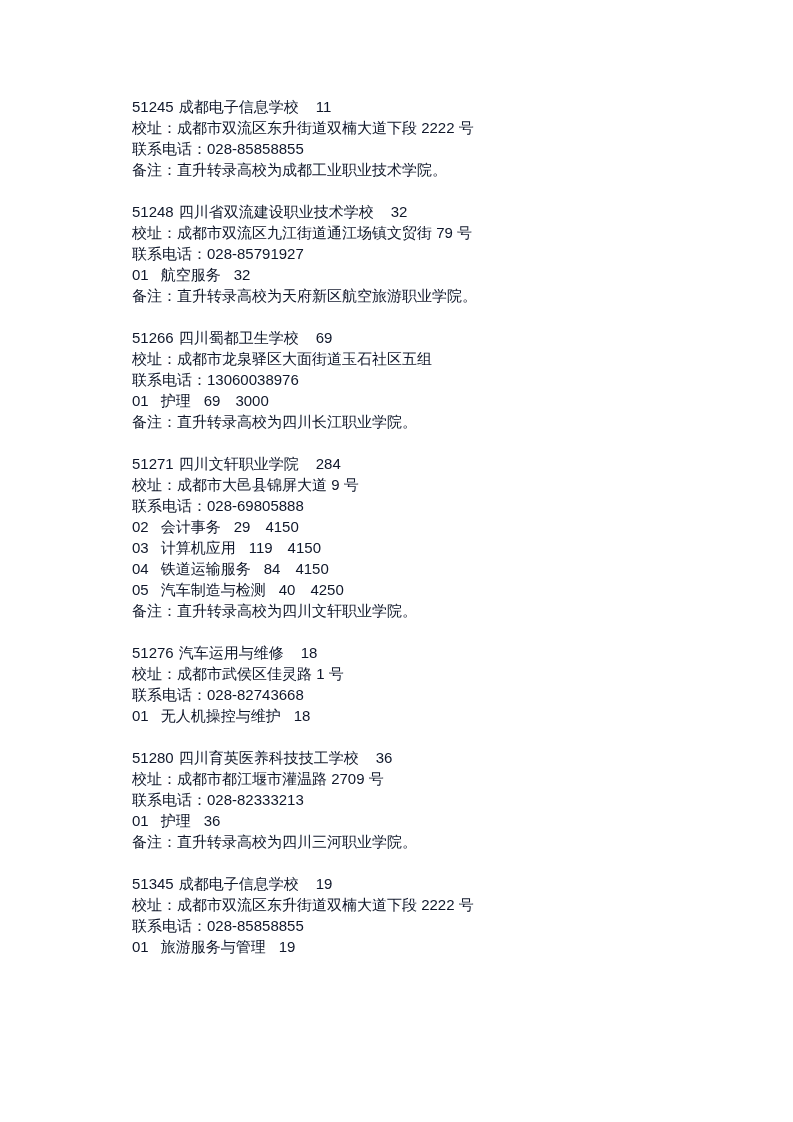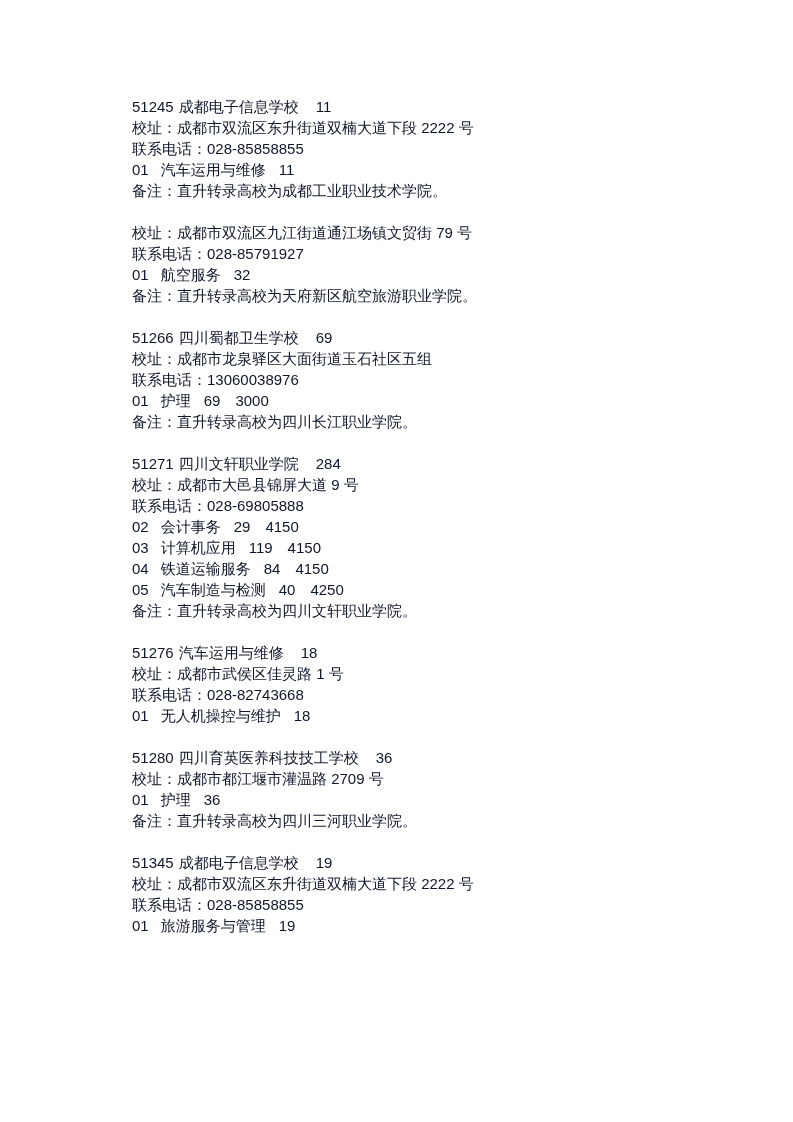--- a/index.html
+++ b/index.html
@@ -34,24 +34,24 @@
 </style>
 </head>
 <body>
 
 <div class="page">
   <div id="school-list">
       <div class="school-block">
         <div class="line"><span class="title-code">51245</span><span class="title-name">成都电子信息学校</span><span class="title-total">11</span></div>
         <div class="line"><span class="field-label">校址：</span><span class="field-value">成都市双流区东升街道双楠大道下段 2222 号</span></div>
         <div class="line"><span class="field-label">联系电话：</span><span class="field-value">028-85858855</span></div>
-        <div class="line"><span class="prog-no">01</span><span class="prog-name">汽车运用与维修</span><span class="prog-count">11</span></div>
         <div class="line"><span class="field-label">备注：</span><span class="field-value">直升转录高校为成都工业职业技术学院。</span></div>
       </div>
       <div class="school-block">
+        <div class="line"><span class="title-code">51248</span><span class="title-name">四川省双流建设职业技术学校</span><span class="title-total">32</span></div>
         <div class="line"><span class="field-label">校址：</span><span class="field-value">成都市双流区九江街道通江场镇文贸街 79 号</span></div>
         <div class="line"><span class="field-label">联系电话：</span><span class="field-value">028-85791927</span></div>
         <div class="line"><span class="prog-no">01</span><span class="prog-name">航空服务</span><span class="prog-count">32</span></div>
         <div class="line"><span class="field-label">备注：</span><span class="field-value">直升转录高校为天府新区航空旅游职业学院。</span></div>
       </div>
       <div class="school-block">
         <div class="line"><span class="title-code">51266</span><span class="title-name">四川蜀都卫生学校</span><span class="title-total">69</span></div>
         <div class="line"><span class="field-label">校址：</span><span class="field-value">成都市龙泉驿区大面街道玉石社区五组</span></div>
         <div class="line"><span class="field-label">联系电话：</span><span class="field-value">13060038976</span></div>
         <div class="line"><span class="prog-no">01</span><span class="prog-name">护理</span><span class="prog-count">69</span><span class="prog-fee">3000</span></div>
@@ -69,20 +69,21 @@
       </div>
       <div class="school-block">
         <div class="line"><span class="title-code">51276</span><span class="title-name">汽车运用与维修</span><span class="title-total">18</span></div>
         <div class="line"><span class="field-label">校址：</span><span class="field-value">成都市武侯区佳灵路 1 号</span></div>
         <div class="line"><span class="field-label">联系电话：</span><span class="field-value">028-82743668</span></div>
         <div class="line"><span class="prog-no">01</span><span class="prog-name">无人机操控与维护</span><span class="prog-count">18</span></div>
       </div>
       <div class="school-block">
         <div class="line"><span class="title-code">51280</span><span class="title-name">四川育英医养科技技工学校</span><span class="title-total">36</span></div>
         <div class="line"><span class="field-label">校址：</span><span class="field-value">成都市都江堰市灌温路 2709 号</span></div>
+        <div class="line"><span class="field-label">联系电话：</span><span class="field-value">028-82333213</span></div>
         <div class="line"><span class="prog-no">01</span><span class="prog-name">护理</span><span class="prog-count">36</span></div>
         <div class="line"><span class="field-label">备注：</span><span class="field-value">直升转录高校为四川三河职业学院。</span></div>
       </div>
       <div class="school-block">
         <div class="line"><span class="title-code">51345</span><span class="title-name">成都电子信息学校</span><span class="title-total">19</span></div>
         <div class="line"><span class="field-label">校址：</span><span class="field-value">成都市双流区东升街道双楠大道下段 2222 号</span></div>
         <div class="line"><span class="field-label">联系电话：</span><span class="field-value">028-85858855</span></div>
         <div class="line"><span class="prog-no">01</span><span class="prog-name">旅游服务与管理</span><span class="prog-count">19</span></div>
       </div>
     </div>

